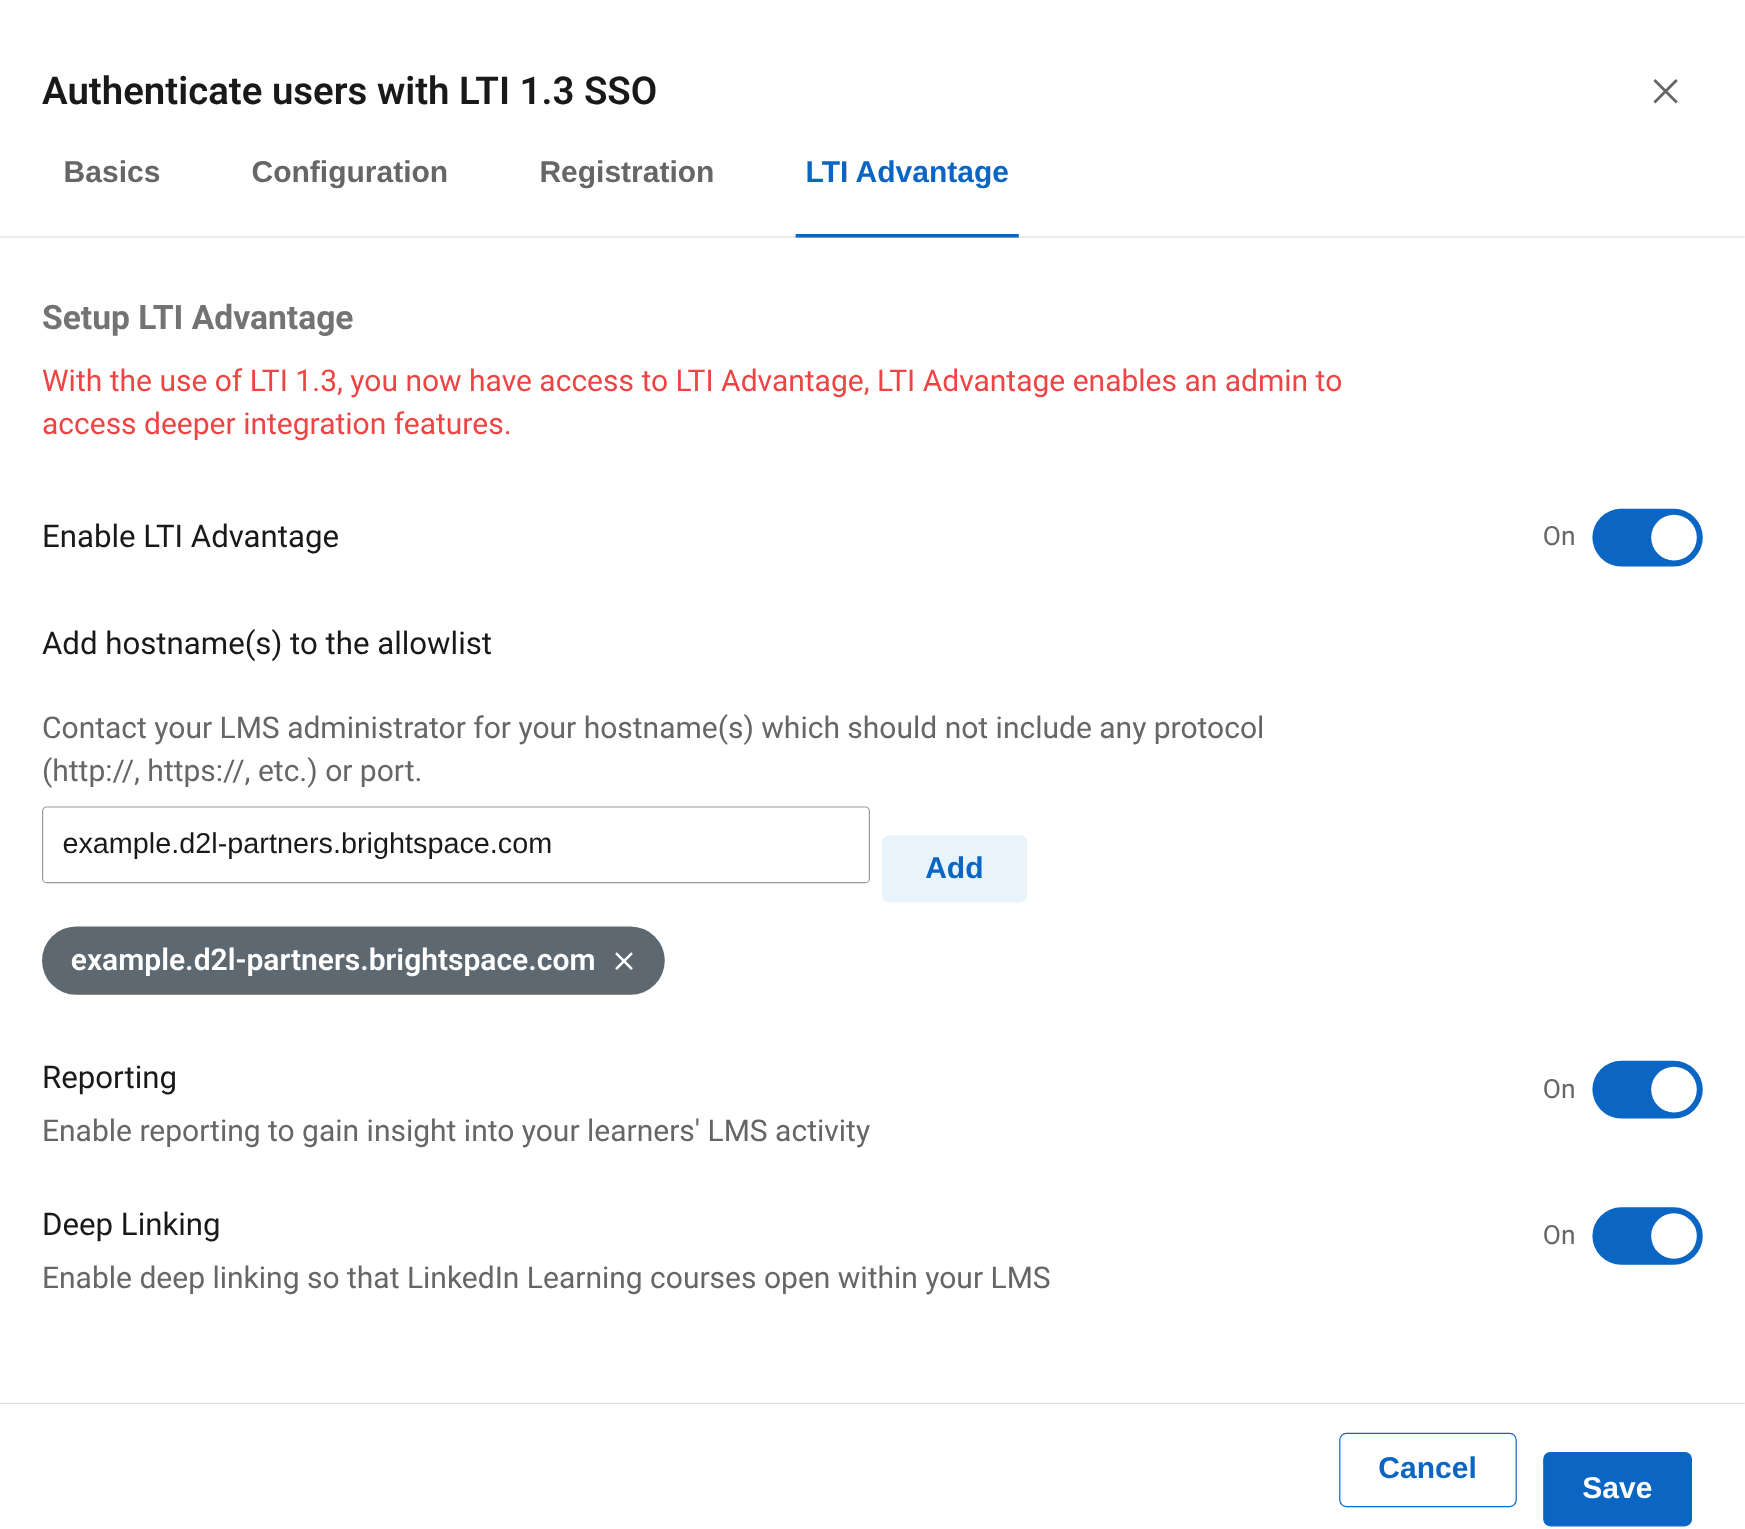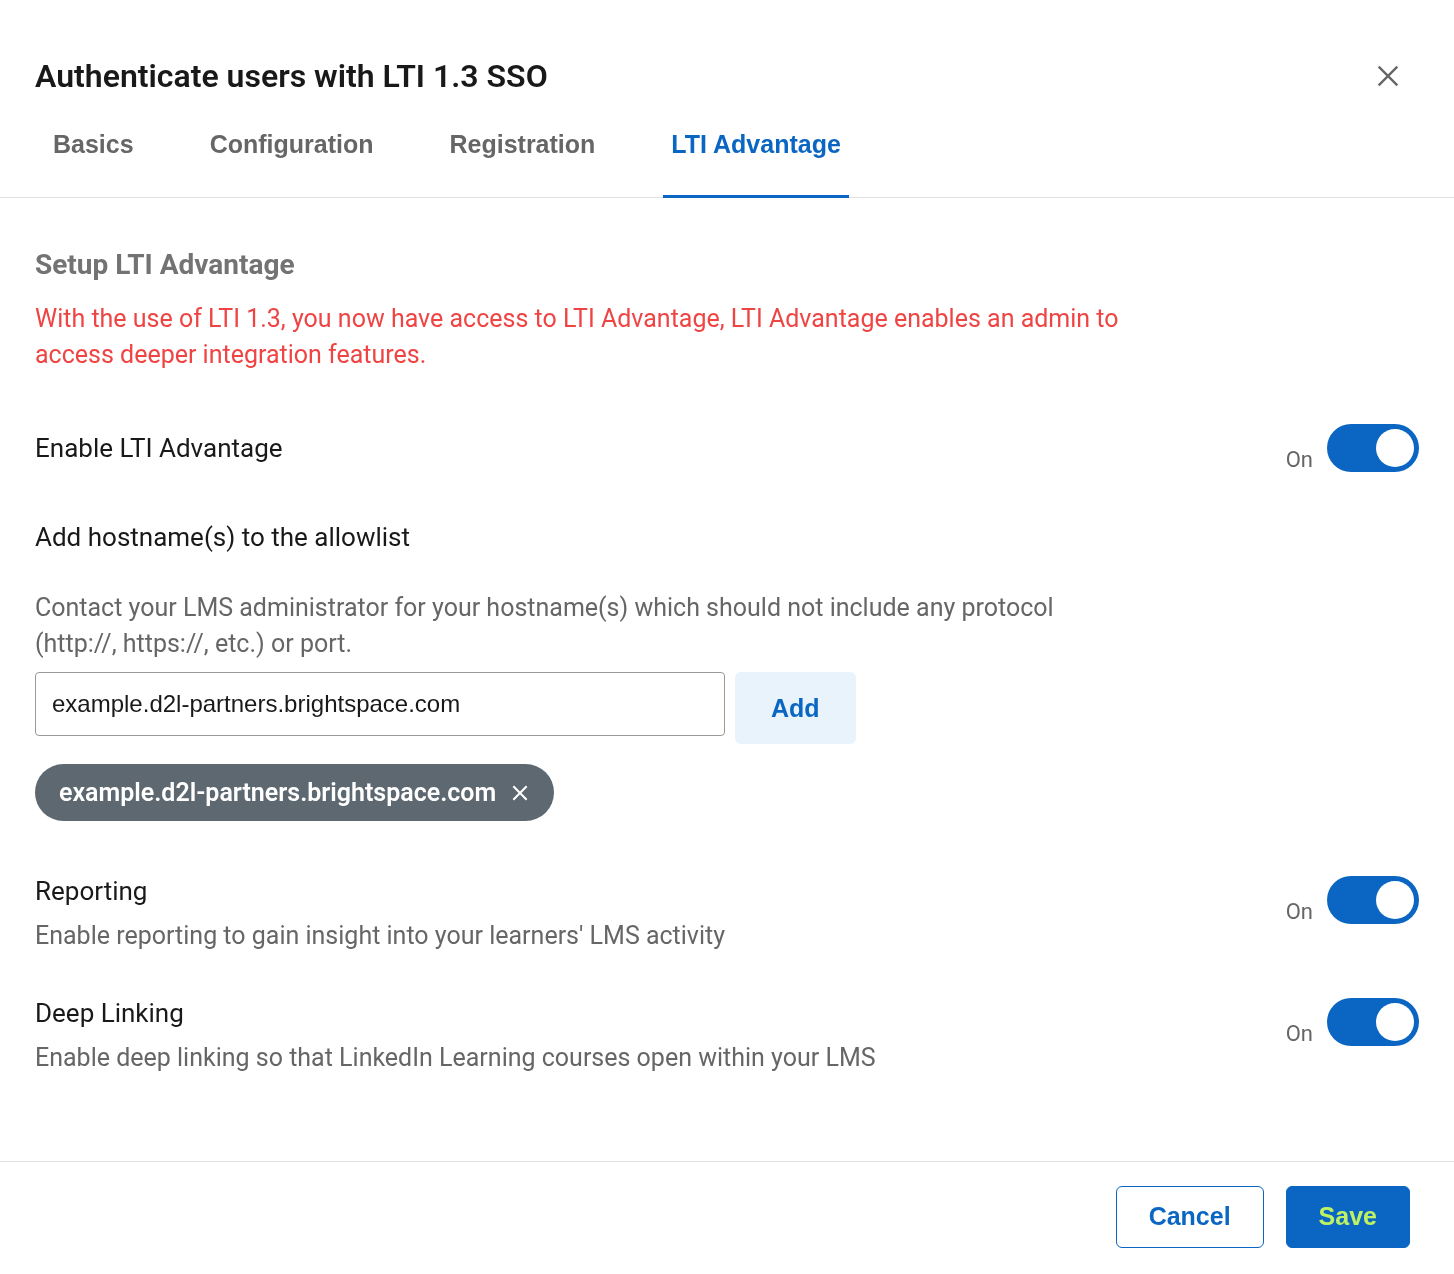--- a/index.html
+++ b/index.html
@@ -86,21 +86,21 @@
       align-items: center;
       margin-bottom: 50px;
     }
     .setting-label {
       font-size: 26px;
       font-weight: 400;
       color: #191919;
     }
     .toggle-wrap {
       display: flex;
-      align-items: flex-end;
+      align-items: center;
       gap: 14px;
     }
     .toggle-state {
       font-size: 22px;
       color: #666;
     }
     .toggle {
       width: 92px;
       height: 48px;
       background: #0a66c2;
@@ -142,29 +142,30 @@
     .hostname-input {
       width: 690px;
       height: 64px;
       border: 1px solid #999;
       border-radius: 4px;
       font-size: 24px;
       padding: 0 16px;
       color: #191919;
     }
     .add-btn {
-      height: 72px;
+      height: 56px;
       padding: 0 36px;
       background: #e8f3fc;
       border: none;
       border-radius: 6px;
       color: #0a66c2;
       font-size: 25px;
       font-weight: 600;
       cursor: pointer;
+      margin-top: 24px;
     }
     .chip {
       display: inline-flex;
       align-items: center;
       gap: 14px;
       background: #5e6871;
       color: #fff;
       border-radius: 32px;
       padding: 14px 24px;
       font-size: 25px;
@@ -222,21 +223,22 @@
       cursor: pointer;
     }
     .btn-secondary {
       background: #fff;
       border: 1.5px solid #0a66c2;
       color: #0a66c2;
     }
     .btn-primary {
       background: #0a66c2;
       border: 1.5px solid #0a66c2;
-      color: #bef264;
+      color: #ffffff;
+      margin-top: 16px;
     }
   </style>
 </head>
 <body>
 
 <div class="dialog">
   <div class="header">
     <h1>Authenticate users with LTI 1.3 SSO</h1>
     <button class="close-btn">
       <svg viewBox="0 0 24 24" fill="none">

